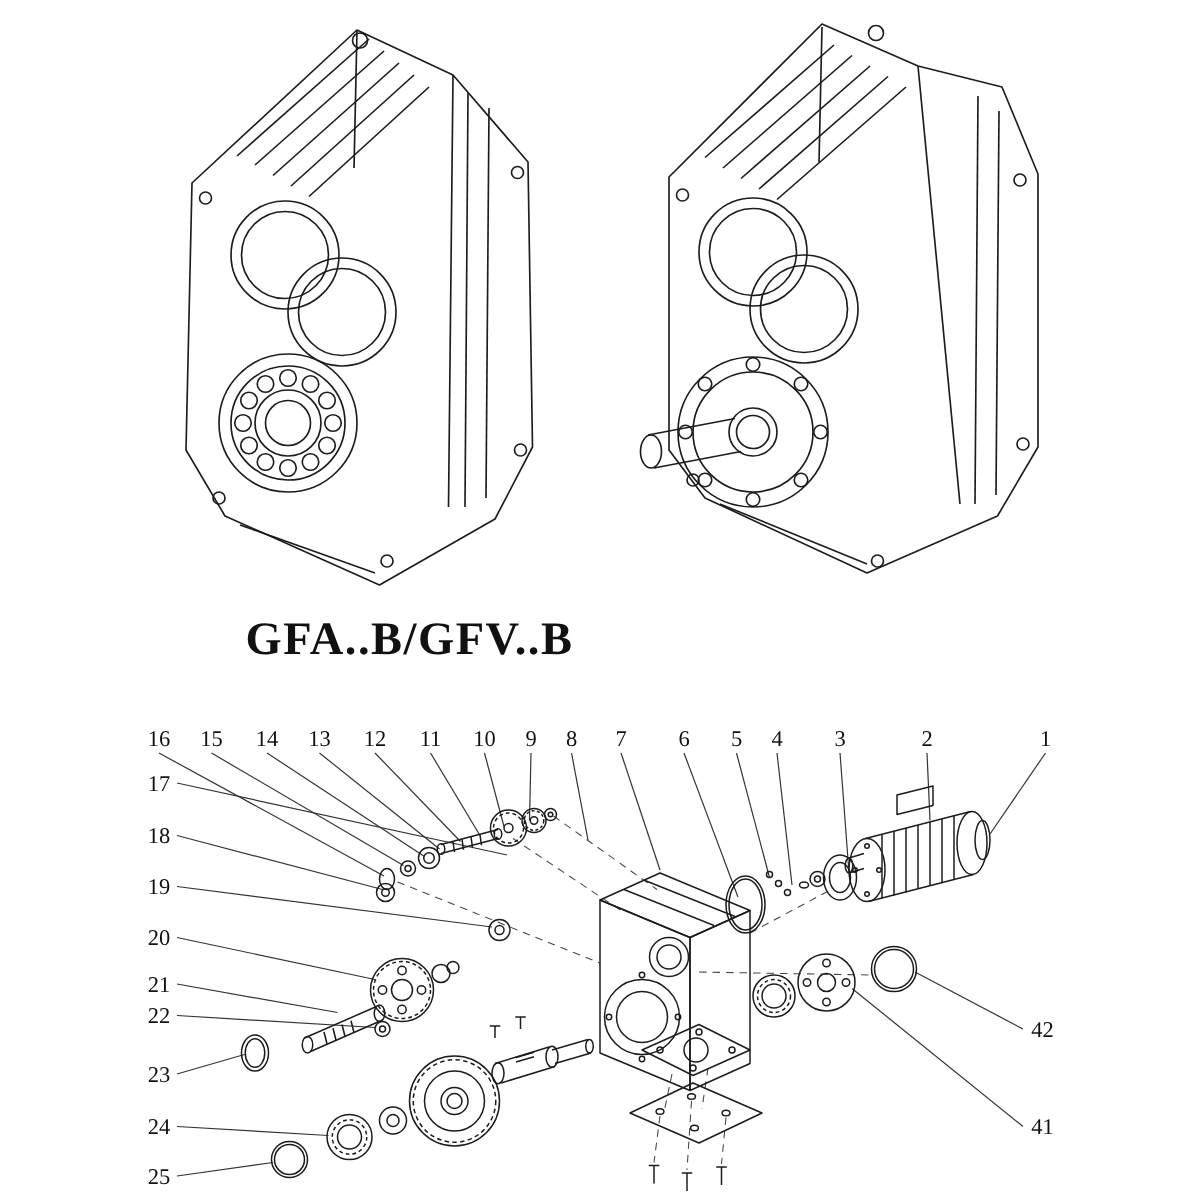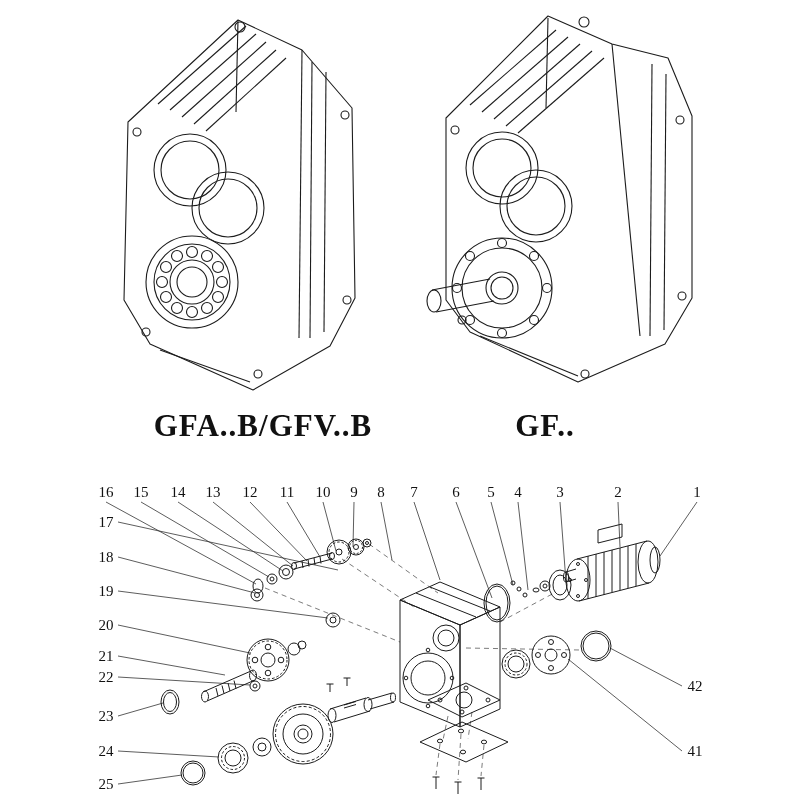--- a/index.html
+++ b/index.html
@@ -4,21 +4,21 @@
 <style>
   html,body{margin:0;padding:0;background:#ffffff;}
   body{width:800px;height:800px;overflow:hidden;font-family:"Liberation Serif",serif;}
   .page{position:relative;width:800px;height:800px;background:#ffffff;}
   svg{position:absolute;left:0;display:block;}
   #top-illustrations{top:0;}
   #exploded-view{top:455px;}
   .model-labels{position:absolute;top:408px;left:0;width:800px;height:46px;}
   .model-label{position:absolute;font-weight:bold;font-size:31px;color:#111;
                letter-spacing:1px;text-align:center;white-space:nowrap;}
-  .model-label.left{left:113px;width:300px;}
+  .model-label.left{left:123px;width:300px;}
   .model-label.right{left:430px;width:230px;}
   text.callout{font-family:"Liberation Serif",serif;font-size:15px;fill:#111;stroke:none;}
 </style>
 </head>
 <body>
 
 <div class="page">
 
   <svg id="top-illustrations" width="800" height="400" viewBox="0 0 800 400">
 
@@ -108,21 +108,20 @@
       <circle cx="455" cy="130" r="4"></circle>
         <circle cx="680" cy="120" r="4"></circle>
       <circle cx="682" cy="296" r="4"></circle>
         <circle cx="585" cy="374" r="4"></circle>
       <circle cx="462" cy="320" r="4"></circle>
     </g>
   </svg>
 
   <div class="model-labels">
     <div class="model-label left">GFA..B/GFV..B</div>
-    <div class="model-label right">GF..</div>
   </div>
 
   <svg id="exploded-view" width="800" height="345" viewBox="0 455 800 345">
 
     <g stroke="#333" stroke-width="0.8">
       <line x1="106" y1="502" x2="256" y2="584"></line>
       <line x1="141" y1="502" x2="269" y2="577"></line>
       <line x1="178" y1="502" x2="283" y2="571"></line>
       <line x1="213" y1="502" x2="293" y2="566"></line>
       <line x1="250" y1="502" x2="307" y2="561"></line>

